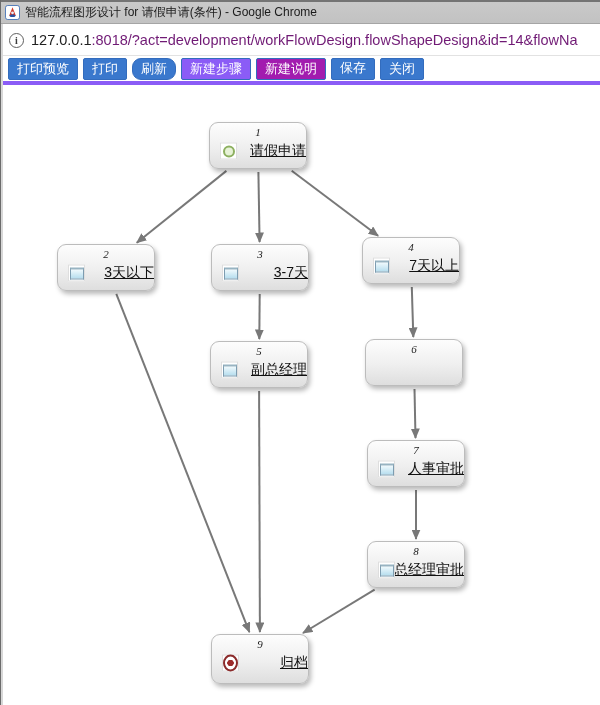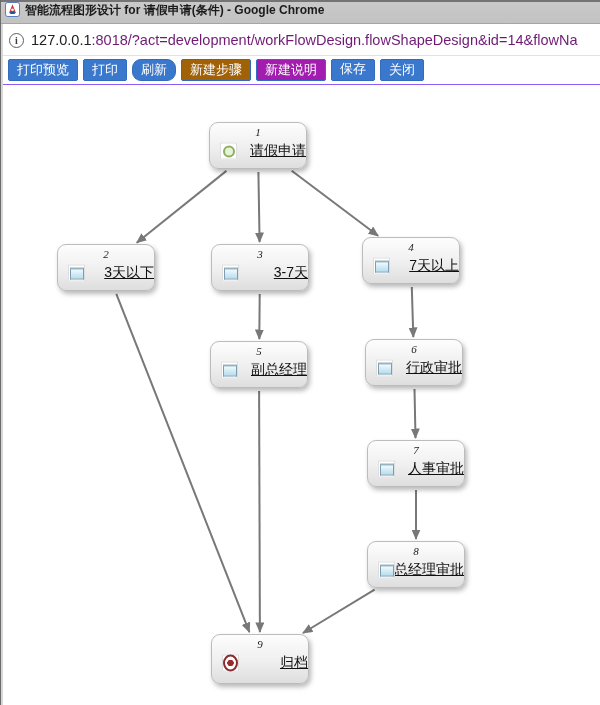--- a/index.html
+++ b/index.html
@@ -4,37 +4,37 @@
 <style>
   * { margin:0; padding:0; box-sizing:border-box; }
   html,body { width:600px; height:705px; font-family:"Liberation Sans", sans-serif; background:#fff; }
   .window { position:relative; width:600px; height:705px; overflow:hidden; background:#fff; }
   .left-edge { position:absolute; left:0; top:0; bottom:0; width:1px; background:#6b6b6b; z-index:50; }
   .left-edge2 { position:absolute; left:1px; top:24px; bottom:0; width:2px; background:#d7d7d7; z-index:50; }
 
   
   .titlebar { position:absolute; left:0; top:0; width:600px; height:24px;
     background:linear-gradient(#c9c9c9,#c2c2c2); border-top:2px solid #747474;
-    border-bottom:1px solid #a5a5a5; display:flex; padding-left:5px;font-weight:bold; }
+    border-bottom:1px solid #a5a5a5; display:flex; align-items:center; padding-left:5px; }
   .favicon { width:15px; height:15px; margin-right:5px; flex:0 0 auto; }
   .title-text { font-size:12px; color:#1b1b1b; white-space:nowrap; }
 
   
   .addressbar { position:absolute; left:1px; top:25px; width:599px; height:31px; background:#fff;
     border-bottom:1px solid #e2e2e2; display:flex; align-items:center; padding-left:8px; overflow:hidden; }
   .info-icon { width:15px; height:15px; border:1px solid #5f5f5f; border-radius:50%;
     color:#3c3c3c; font:600 10px "Liberation Serif", serif; display:flex; align-items:center;
     justify-content:center; margin-right:7px; flex:0 0 auto; }
   .url { font-size:14.5px; white-space:nowrap; overflow:hidden; }
   .url .host { color:#202020; }
   .url .rest { color:#701a75; }
 
   
   .toolbar { position:absolute; left:1px; top:56px; width:599px; height:29px; background:#fff;
-    border-bottom:1px solid #8b5cf6; display:flex; align-items:center; padding-left:7px; gap:5px; }
+    border-bottom:4px solid #8b5cf6; display:flex; align-items:center; padding-left:7px; gap:5px; }
   .tb-btn { height:22px; padding:0 8px; background:#3a78cd; border:1px solid #336cbd; border-radius:2px;
     color:#fff; font-size:13px; line-height:20px; white-space:nowrap; cursor:pointer; }
 
   
   .canvas { position:absolute; left:0; top:85px; width:600px; height:620px; background:#fff; }
   .edges { position:absolute; left:0; top:0; width:600px; height:620px; }
 
   .node { position:absolute; border:1px solid #bcbcbc; border-radius:9px;
     background:linear-gradient(#fdfdfd, #efefef 55%, #dedede);
     box-shadow:2px 3px 5px rgba(0,0,0,0.28); }
@@ -70,21 +70,21 @@
 
   <div class="addressbar">
     <span class="info-icon">i</span>
     <span class="url"><span class="host">127.0.0.1</span><span class="rest">:8018/?act=development/workFlowDesign.flowShapeDesign&amp;id=14&amp;flowNa</span></span>
   </div>
 
   <div class="toolbar">
       <button class="tb-btn" style="background: rgb(58, 120, 205);">打印预览</button>
       <button class="tb-btn" style="background: rgb(58, 120, 205);">打印</button>
       <button class="tb-btn" style="background: rgb(58, 120, 205); border-radius: 9px;">刷新</button>
-      <button class="tb-btn" style="background: #a16207;">新建步骤</button>
+      <button class="tb-btn" style="background: #8b5cf6;">新建步骤</button>
       <button class="tb-btn" style="background: #a21caf; text-align: center;">新建说明</button>
       <button class="tb-btn" style="background: rgb(58, 120, 205); font-family: Liberation Mono, monospace;">保存</button>
       <button class="tb-btn" style="background: rgb(58, 120, 205);">关闭</button>
     </div>
 
   <div class="canvas">
     <svg class="edges">
       <defs>
         <marker id="arrowhead" markerWidth="11" markerHeight="9" refX="9.5" refY="4.5" orient="auto" markerUnits="userSpaceOnUse">
           <path d="M0,0 L10.5,4.5 L0,9 Z" fill="#787878"></path>
@@ -131,24 +131,20 @@
       </div>
       <div class="node" style="left: 210px; top: 256px; width: 98px; height: 47px;">
         <div class="node-num">5</div>
         <div class="node-body">
           <span class="node-icon task"></span>
           <span class="node-label">副总经理</span>
         </div>
       </div>
       <div class="node" style="left: 365px; top: 254px; width: 98px; height: 47px;">
         <div class="node-num">6</div>
-        <div class="node-body">
-          <span class="node-icon task"></span>
-          <span class="node-label">行政审批</span>
-        </div>
       </div>
       <div class="node" style="left: 367px; top: 355px; width: 98px; height: 47px;">
         <div class="node-num">7</div>
         <div class="node-body">
           <span class="node-icon task"></span>
           <span class="node-label">人事审批</span>
         </div>
       </div>
       <div class="node" style="left: 367px; top: 456px; width: 98px; height: 47px;">
         <div class="node-num">8</div>

